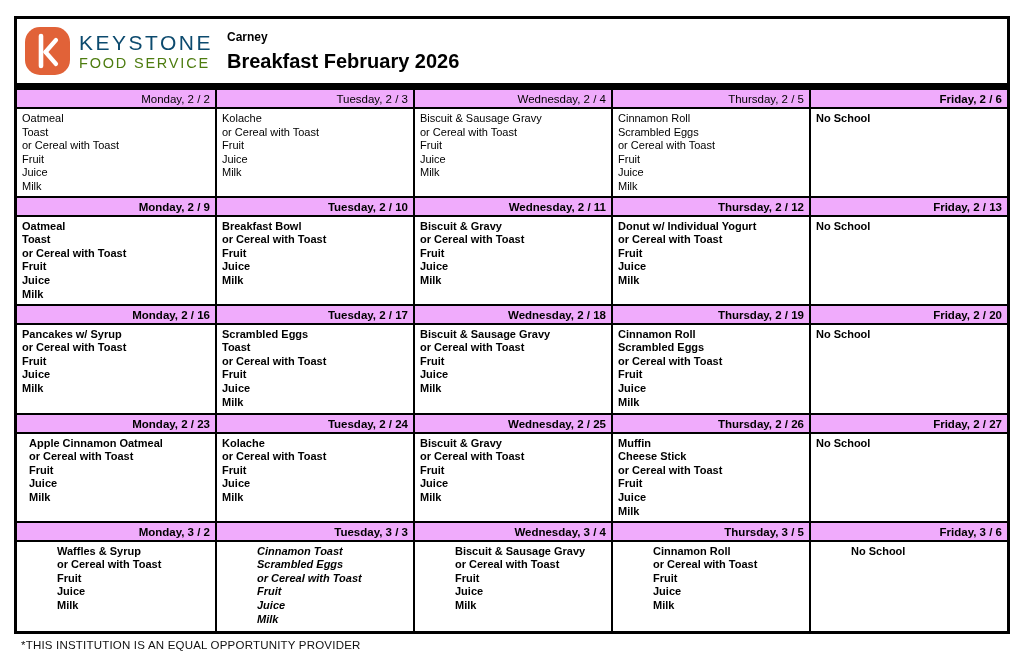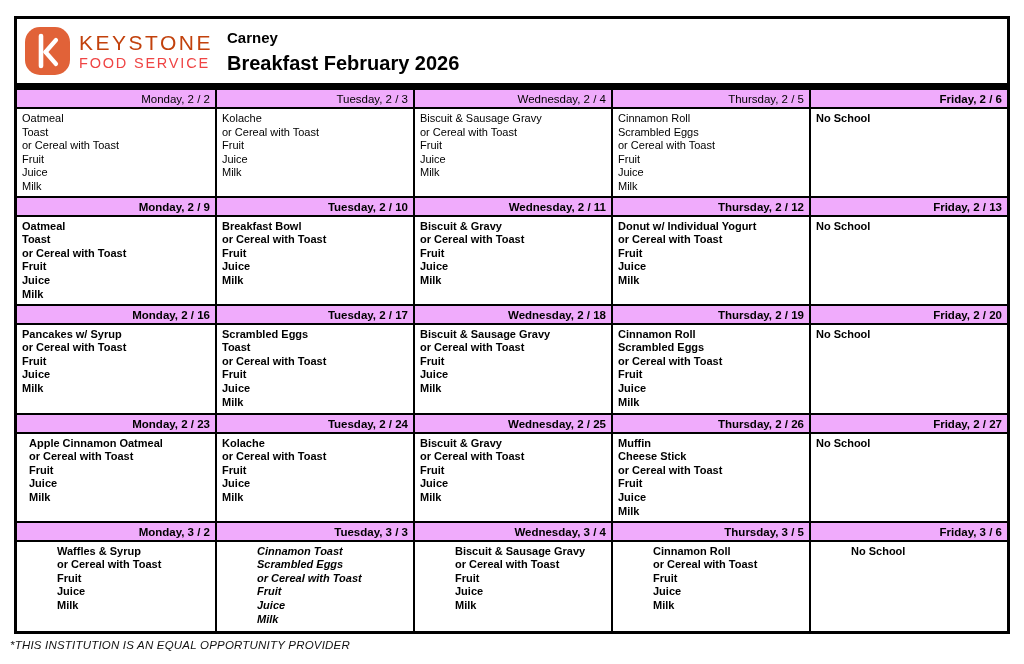--- a/index.html
+++ b/index.html
@@ -16,27 +16,27 @@
     display:flex;align-items:center;height:64px;
     border-bottom:7px solid #000;background:#fff;padding:0 8px;
   }
   .logo{display:flex;align-items:center;}
   .logo-mark{
     width:45px;height:48px;border-radius:15px;background:#E16238;
     display:flex;align-items:center;justify-content:center;flex:none;
   }
   .logo-text{margin-left:9px;line-height:1;}
   .brand1{
-    font-size:21px;font-weight:400;letter-spacing:2.5px;color:#c2410c;
+    font-size:21px;font-weight:400;letter-spacing:2.5px;color:#0c4a6e;
   }
   .brand2{
-    font-size:14.5px;font-weight:400;letter-spacing:1.8px;color:#ef4444;margin-top:3px;
+    font-size:14.5px;font-weight:400;letter-spacing:1.8px;color:#4d7c0f;margin-top:3px;
   }
   .titles{margin-left:14px;line-height:1;}
-  .site-title{font-size:15px;font-weight:700;}
+  .site-title{font-size:12px;font-weight:700;}
   .menu-title{font-size:20px;font-weight:700;margin-top:8px;}
   
   .grid{display:grid;grid-template-columns:repeat(5,1fr);}
   .cell{border-left:2px solid #000;box-sizing:border-box;}
   .cell.col-first{border-left:none;}
   .hcell{
     background:#f0abfc;border-bottom:2px solid #000;
     text-align:right;font-size:11.5px;padding:3px 5px 2px 3px;
     white-space:nowrap;overflow:hidden;
   }
@@ -44,22 +44,22 @@
   .ccell{
     background:#fff;border-bottom:2px solid #000;
     padding:3px 4px 2px 5px;font-size:11px;line-height:13.6px;
     vertical-align:top;
   }
   .ccell.last-week{border-bottom:none;padding-left:40px;}
   .menu-line{white-space:nowrap;overflow:hidden;}
   .bold{font-weight:700;}
   
   .footer-note{
-    position:absolute;left:10px;top:639px;
-    font-size:11.5px;font-style:italic;letter-spacing:0.2px;color:#111;
+    position:absolute;left:21px;top:639px;
+    font-size:11.5px;letter-spacing:0.2px;color:#111;
   }
 </style>
 </head>
 <body>
 
 <div class="doc">
   <div class="doc-header">
     <div class="logo">
       <div class="logo-mark">
         <svg width="45" height="48" viewBox="0 0 45 48" aria-hidden="true">

